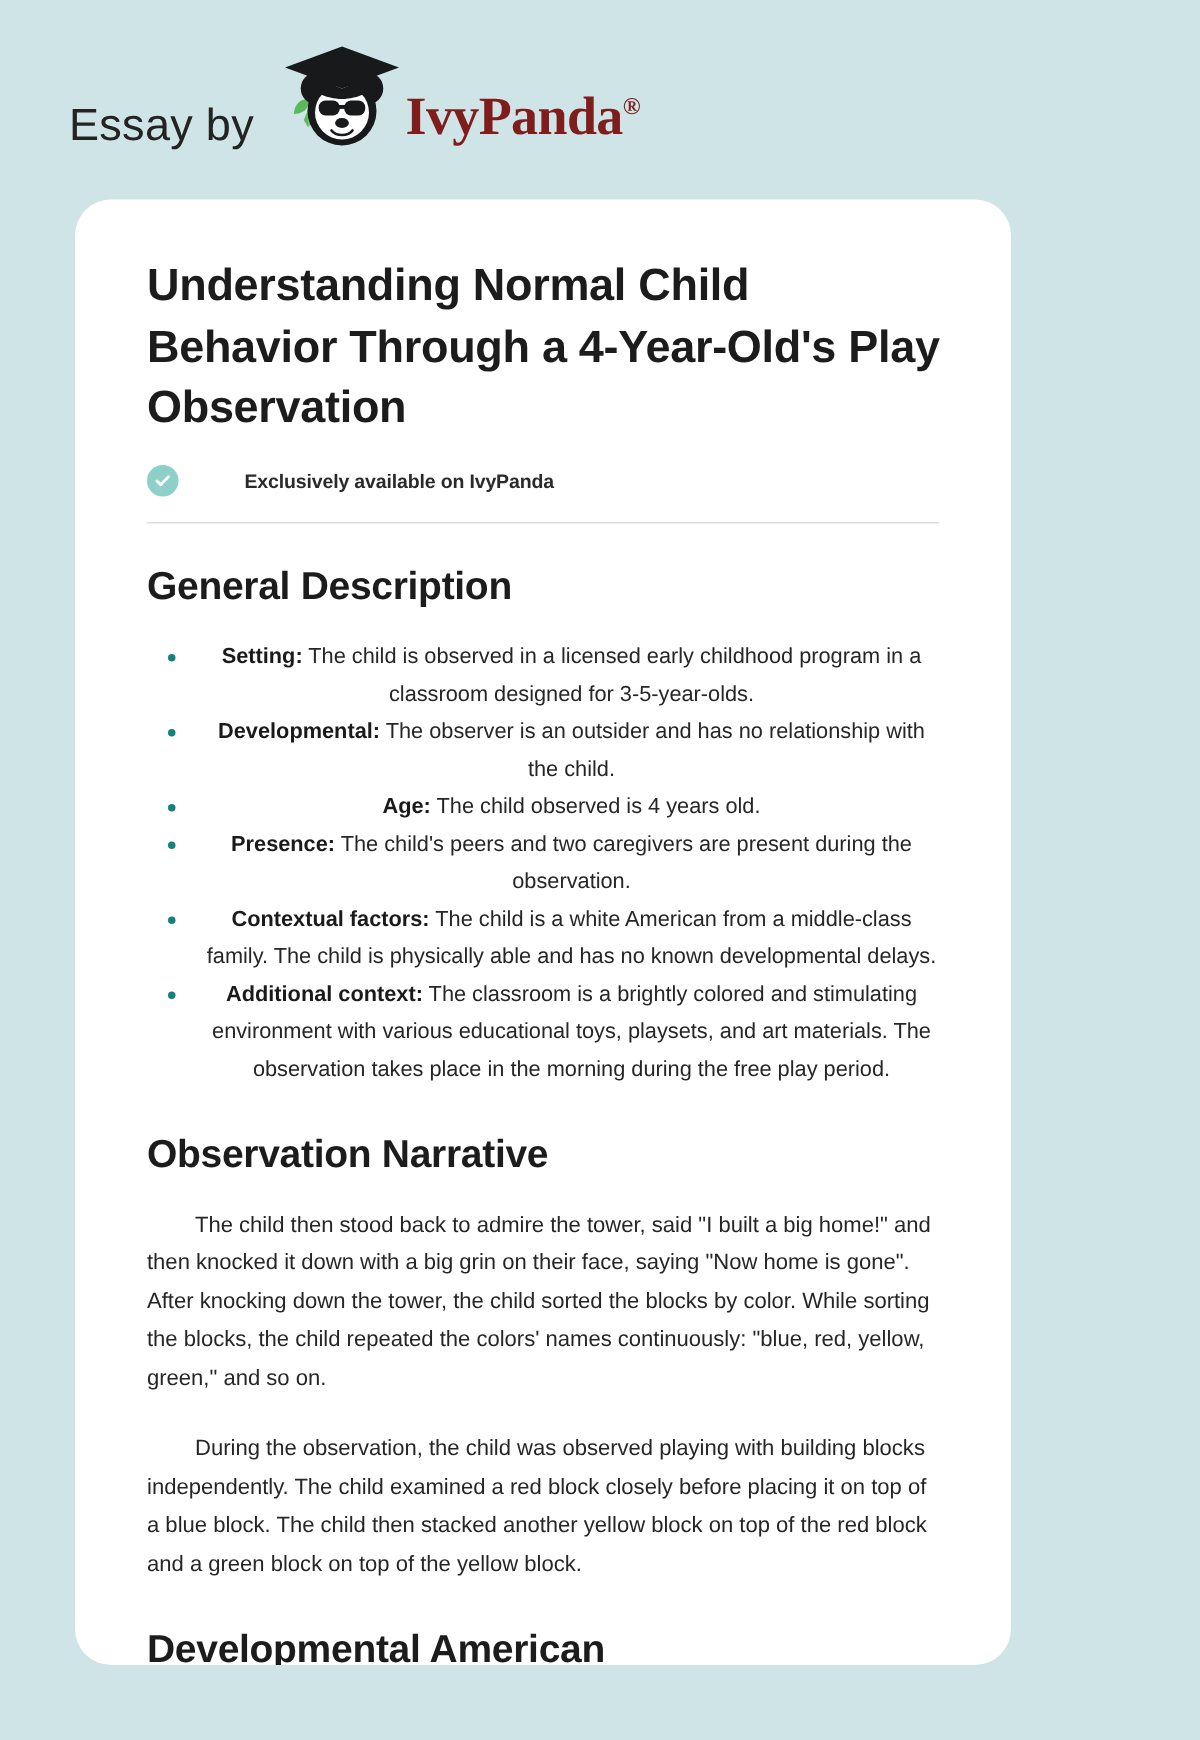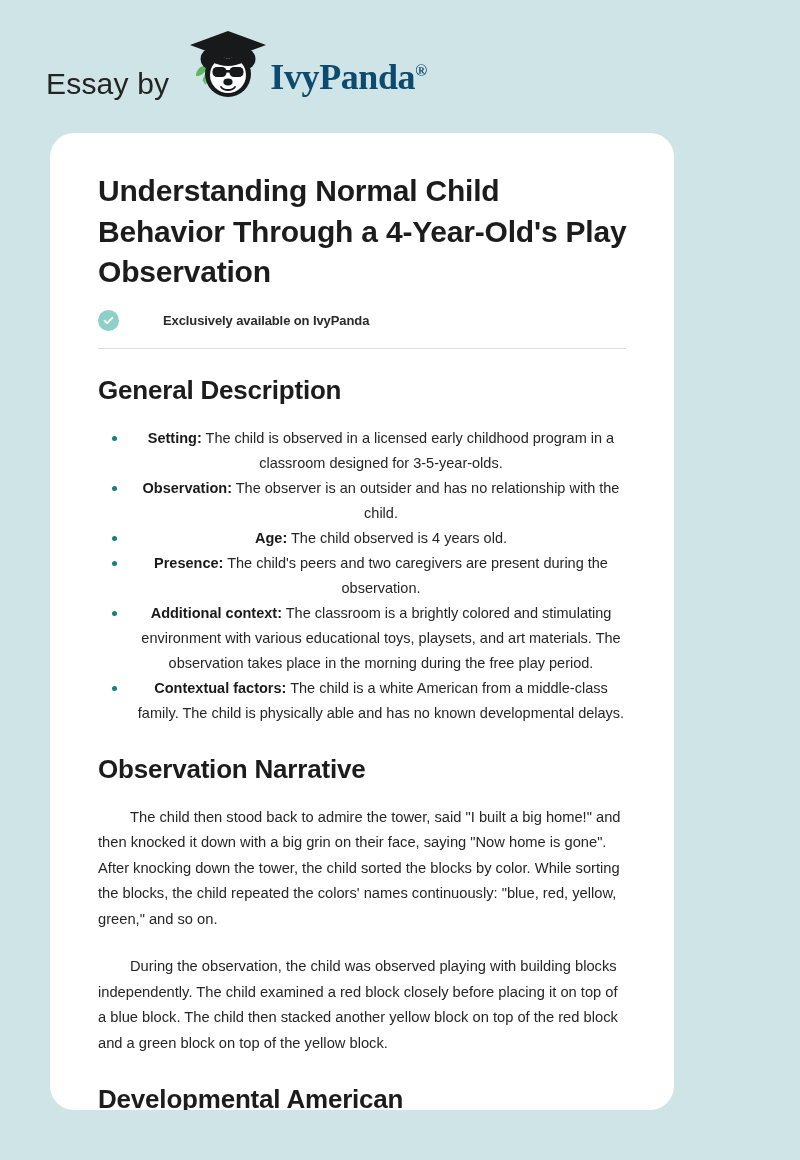--- a/index.html
+++ b/index.html
@@ -43,21 +43,21 @@
   }
   .panda-logo {
     width: 86px;
     height: 72px;
     display: block;
   }
   .brand-word {
     font-family: "Liberation Serif", serif;
     font-weight: bold;
     font-size: 36px;
-    color: #0c4a6e;
+    color: #7f1d1d;
     letter-spacing: -0.4px;
     position: relative;
     white-space: nowrap;
     margin-left: -6px;
     margin-top: 25px;
   }
   .brand-word .reg {
     font-size: 16px;
     vertical-align: super;
     font-weight: bold;
@@ -227,25 +227,25 @@
       </svg>
     </span>
     <span class="badge-text">Exclusively available on IvyPanda</span>
   </div>
 
   <div class="divider"></div>
 
   <h2 class="section-title">General Description</h2>
   <ul class="desc-list">
     <li><b>Setting:</b><span> The child is observed in a licensed early childhood program in a classroom designed for 3-5-year-olds.</span></li>
-    <li><b>Observation:</b><span> The observer is an outsider and has no relationship with the child.</span></li>
+    <li><b>Developmental:</b><span> The observer is an outsider and has no relationship with the child.</span></li>
     <li><b>Age:</b><span> The child observed is 4 years old.</span></li>
     <li><b>Presence:</b><span> The child's peers and two caregivers are present during the observation.</span></li>
+    <li><b>Contextual factors:</b><span> The child is a white American from a middle-class family. The child is physically able and has no known developmental delays.</span></li>
     <li><b>Additional context:</b><span> The classroom is a brightly colored and stimulating environment with various educational toys, playsets, and art materials. The observation takes place in the morning during the free play period.</span></li>
-    <li><b>Contextual factors:</b><span> The child is a white American from a middle-class family. The child is physically able and has no known developmental delays.</span></li>
   </ul>
 
   <h2 class="section-title" style="padding-top:28px;">Observation Narrative</h2>
   <p class="body-par">The child then stood back to admire the tower, said "I built a big home!" and then knocked it down with a big grin on their face, saying "Now home is gone". After knocking down the tower, the child sorted the blocks by color. While sorting the blocks, the child repeated the colors' names continuously: "blue, red, yellow, green," and so on.</p>
   <p class="body-par first-after-head">During the observation, the child was observed playing with building blocks independently. The child examined a red block closely before placing it on top of a blue block. The child then stacked another yellow block on top of the red block and a green block on top of the yellow block.</p>
 
   <h2 class="section-title" style="padding-top:28px;">Developmental American</h2>
 
 </div>
 

